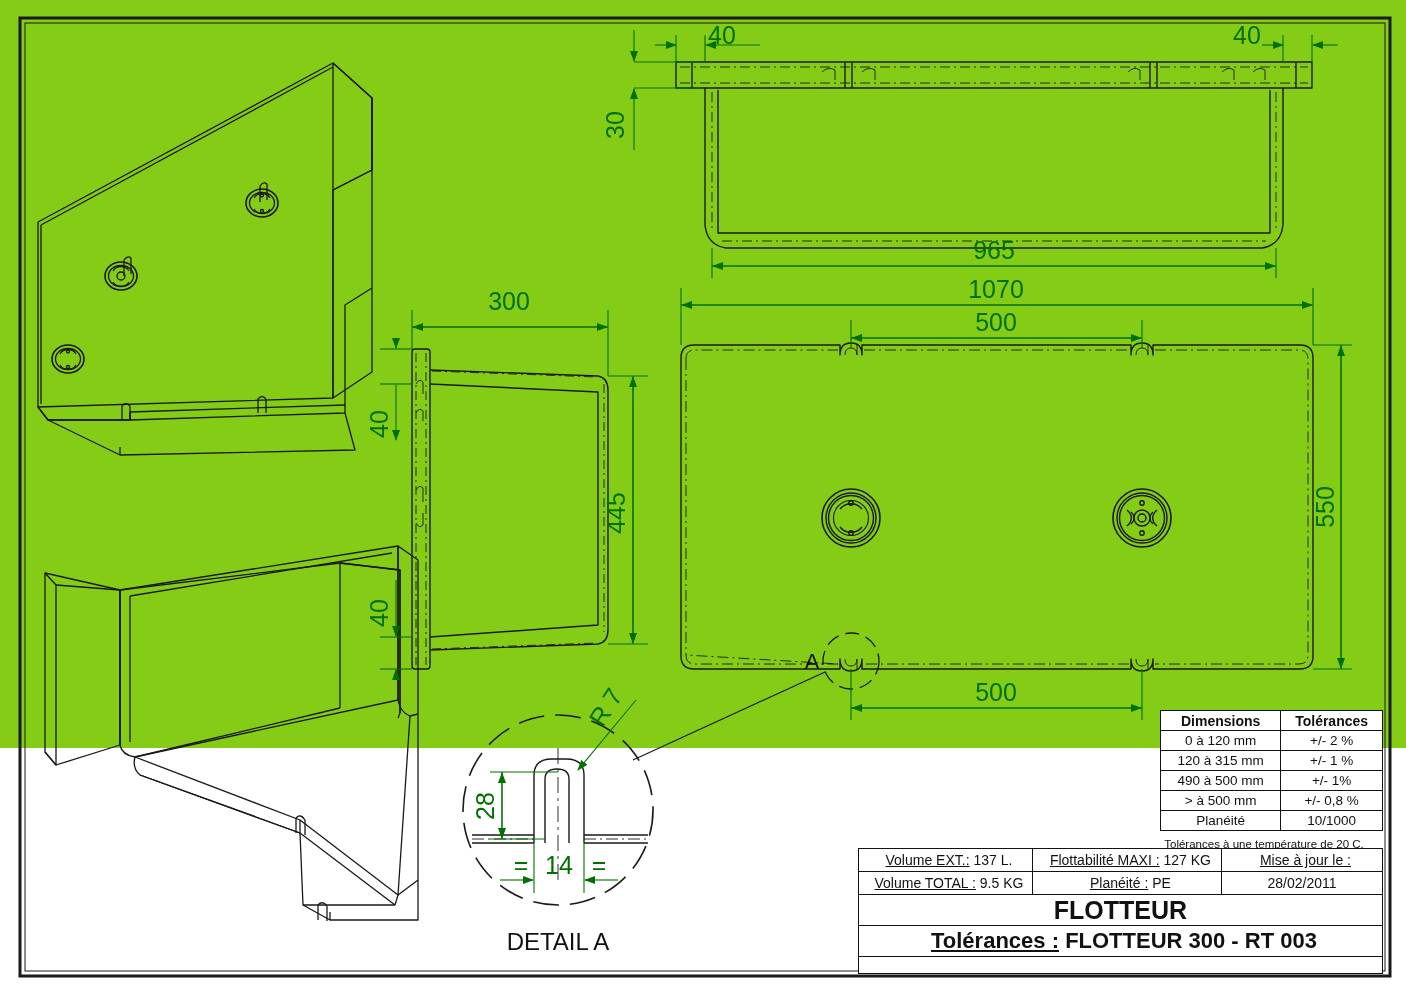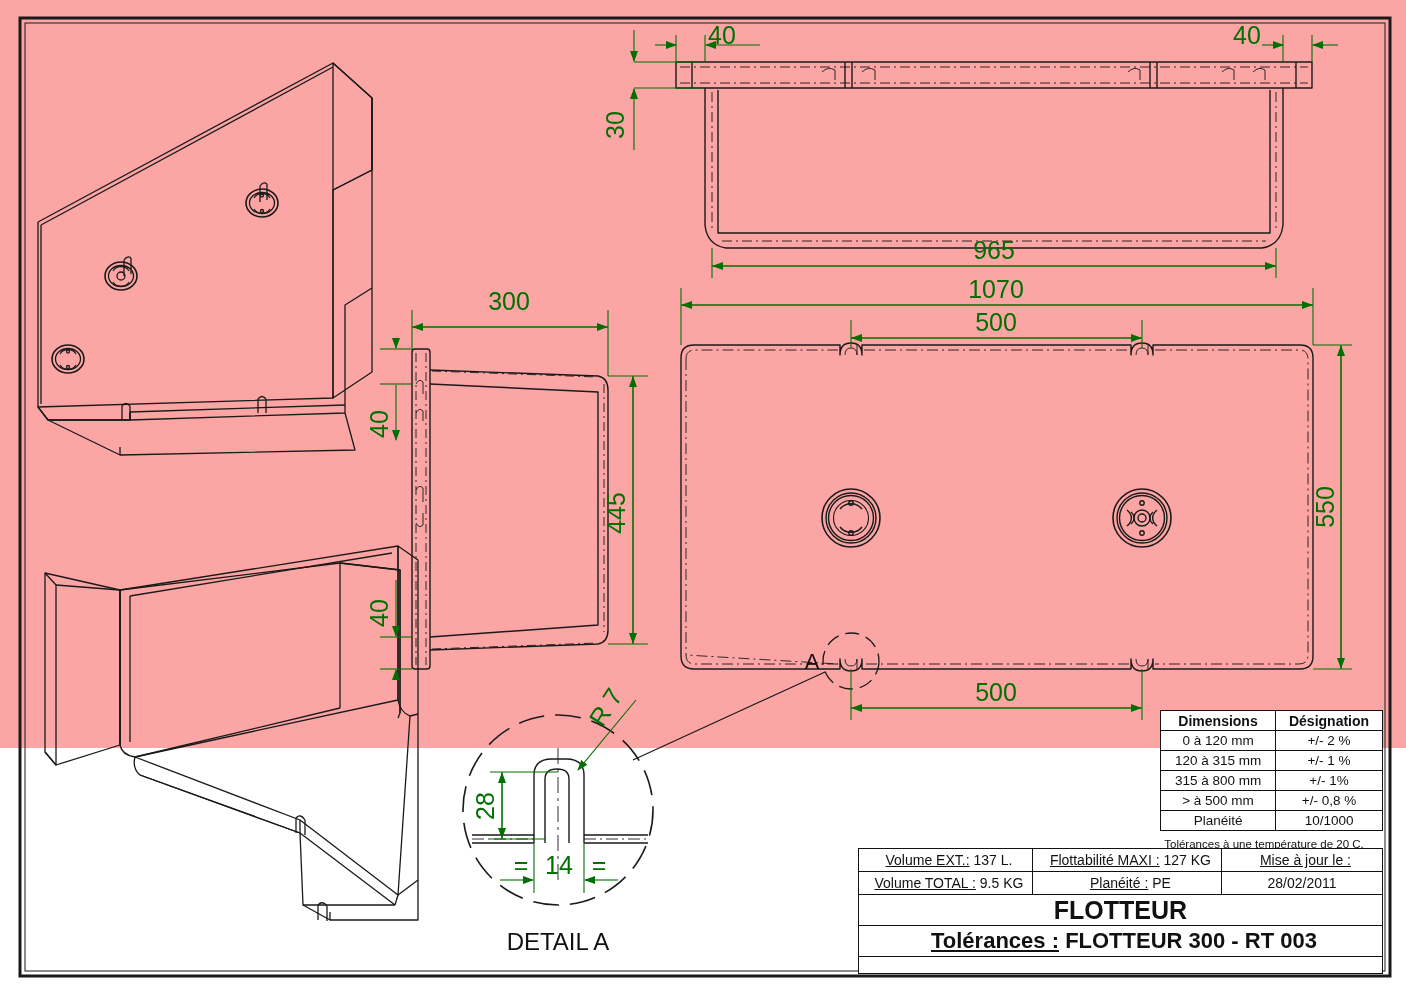--- a/index.html
+++ b/index.html
@@ -1,18 +1,18 @@
 <!DOCTYPE html>
 <html><head>
 <meta charset="utf-8">
 <style>
   html,body{margin:0;padding:0;background:#ffffff;}
   body{width:1406px;height:994px;overflow:hidden;
        font-family:"Liberation Sans","DejaVu Sans",sans-serif;}
-  #sheet{position:relative;width:1406px;height:748px;background:#fca5a5;}
+  #sheet{position:relative;width:1406px;height:748px;background:#84cc16;}
   svg.layer{position:absolute;left:0;top:0;width:1406px;height:994px;}
   .dimtxt{fill:#007000;font-family:"Liberation Sans",sans-serif;font-size:25px;}
   .lbl-A{fill:#111;font-family:"Liberation Sans",sans-serif;font-size:22px;}
   .detail-cap{fill:#111;font-family:"Liberation Sans",sans-serif;font-size:24px;}
   
   .tb{position:absolute;border-collapse:collapse;}
   .tb td{border:1.6px solid #111;padding:0;text-align:center;
          font-family:"Liberation Sans",sans-serif;color:#111;background:#fff;}
   #tol-table{left:1160px;top:710px;width:223px;}
   #tol-table td{font-size:13.5px;height:19px;}
@@ -364,32 +364,32 @@
     <text class="dimtxt" x="599" y="874" text-anchor="middle">=</text>
 
     <text class="lbl-A" x="812" y="669" text-anchor="middle">A</text>
     <text class="detail-cap" x="558" y="950" text-anchor="middle">DETAIL A</text>
   </svg>
 
   <table class="tb" id="tol-table">
     <tbody>
         <tr>
       <td class="hdr">Dimensions</td>
-      <td class="hdr">Désignation</td>
+      <td class="hdr">Tolérances</td>
     </tr>
     <tr>
       <td>0 à 120 mm</td>
       <td>+/- 2 %</td>
     </tr>
     <tr>
       <td>120 à 315 mm</td>
       <td>+/- 1 %</td>
     </tr>
     <tr>
-      <td>315 à 800 mm</td>
+      <td>490 à 500 mm</td>
       <td>+/- 1%</td>
     </tr>
     <tr>
       <td>&gt; à 500 mm</td>
       <td>+/- 0,8 %</td>
     </tr>
     <tr>
       <td>Planéité</td>
       <td>10/1000</td>
     </tr>

